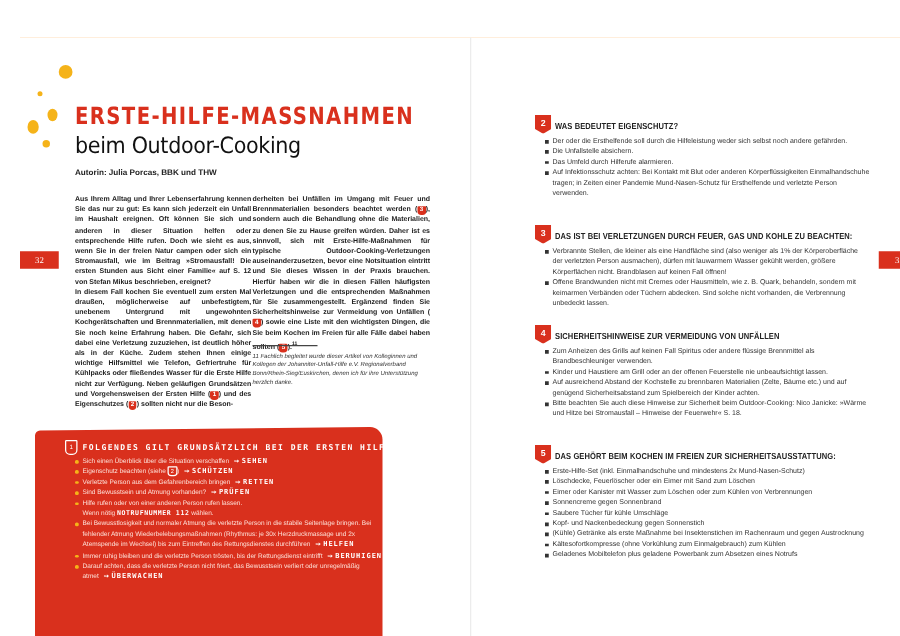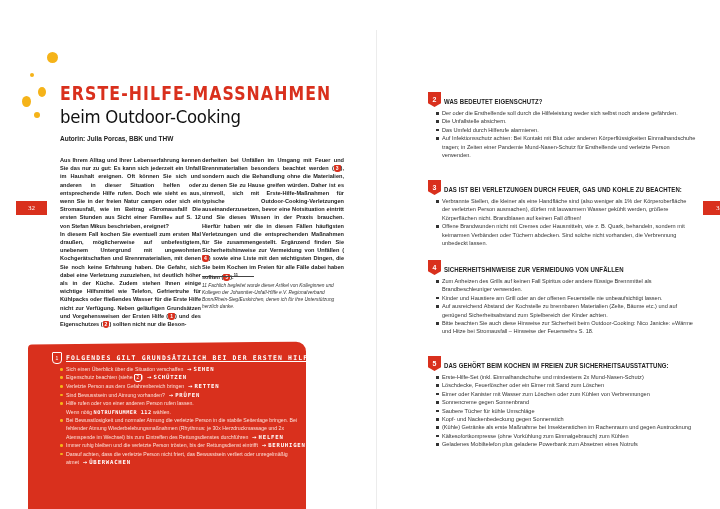--- a/index.html
+++ b/index.html
@@ -25,21 +25,21 @@
   .footnote-rule { position: absolute; left: 186px; top: 246px; width: 52px; border-top: 0.7px solid #444; }
   .footnote { position: absolute; left: 186px; top: 252px; width: 140px; font-size: 4.8px; line-height: 7px; font-style: italic; color: #333; }
 
   .page-num { position: absolute; background: #d9301d; color: #fff; font-size: 7px; display: flex; align-items: center; justify-content: center; font-family: "Liberation Serif", serif; }
   .page-num-left { left: 0; top: 171px; width: 31px; height: 14px; text-align: center; }
   .page-num-right { right: 0; top: 171px; width: 33px; height: 14px; }
 
   .redbox { position: absolute; left: 12px; top: 313px; width: 278px; height: 180px; background: #d9301d; border-radius: 4px 10px 6px 4px; transform: skewY(-0.6deg); }
   .redbox-content { position: absolute; left: 36px; top: 322px; width: 260px; color: #fff; }
   .redbox-badge { position: absolute; left: 0; top: 0; width: 10px; height: 12px; border: 1px solid #fff; border-radius: 1px 1px 4px 4px; font-size: 5px; display: flex; align-items: center; justify-content: center; color: #fff; }
-  .redbox-title { position: absolute; left: 14px; top: 2px; font-size: 6.4px; font-weight: bold; letter-spacing: 1.2px; color: #fff; white-space: nowrap; font-family: "DejaVu Sans Mono", monospace; text-decoration: underline; }
+  .redbox-title { position: absolute; left: 14px; top: 2px; font-size: 6.4px; font-weight: bold; letter-spacing: 1.2px; color: #fff; white-space: nowrap; font-family: "DejaVu Sans Mono", monospace; }
   .redbox-list { position: absolute; left: 8px; top: 13px; width: 250px; list-style: none; }
   .redbox-list li { position: relative; font-size: 5.2px; line-height: 8.4px; color: #fde0d8; padding-left: 6px; }
   .redbox-list li::before { content: ""; position: absolute; left: 0; top: 3px; width: 2.5px; height: 2.5px; background: #f5b319; border-radius: 50%; }
   .action { font-family: "DejaVu Sans Mono", monospace; font-weight: bold; font-size: 5.6px; color: #fff; letter-spacing: 0.8px; }
   .arrow { color: #fff; font-weight: bold; font-size: 5px; margin: 0 2px 0 4px; }
   .inline-badge { display: inline-block; border: 0.7px solid #fff; font-size: 4.5px; padding: 0 1.5px; border-radius: 1px 1px 3px 3px; line-height: 6px; color: #fff; }
   .emph { font-family: "DejaVu Sans Mono", monospace; font-weight: bold; color: #fff; letter-spacing: 0.5px; }
 
   .section { position: absolute; left: 412px; width: 290px; }
   .sec-badge { position: absolute; left: 0; top: 0; width: 13px; height: 15px; background: #d9301d; color: #fff; font-size: 7px; font-weight: bold; display: flex; align-items: center; justify-content: center; clip-path: polygon(0 0, 100% 0, 100% 75%, 50% 100%, 0 75%); }

